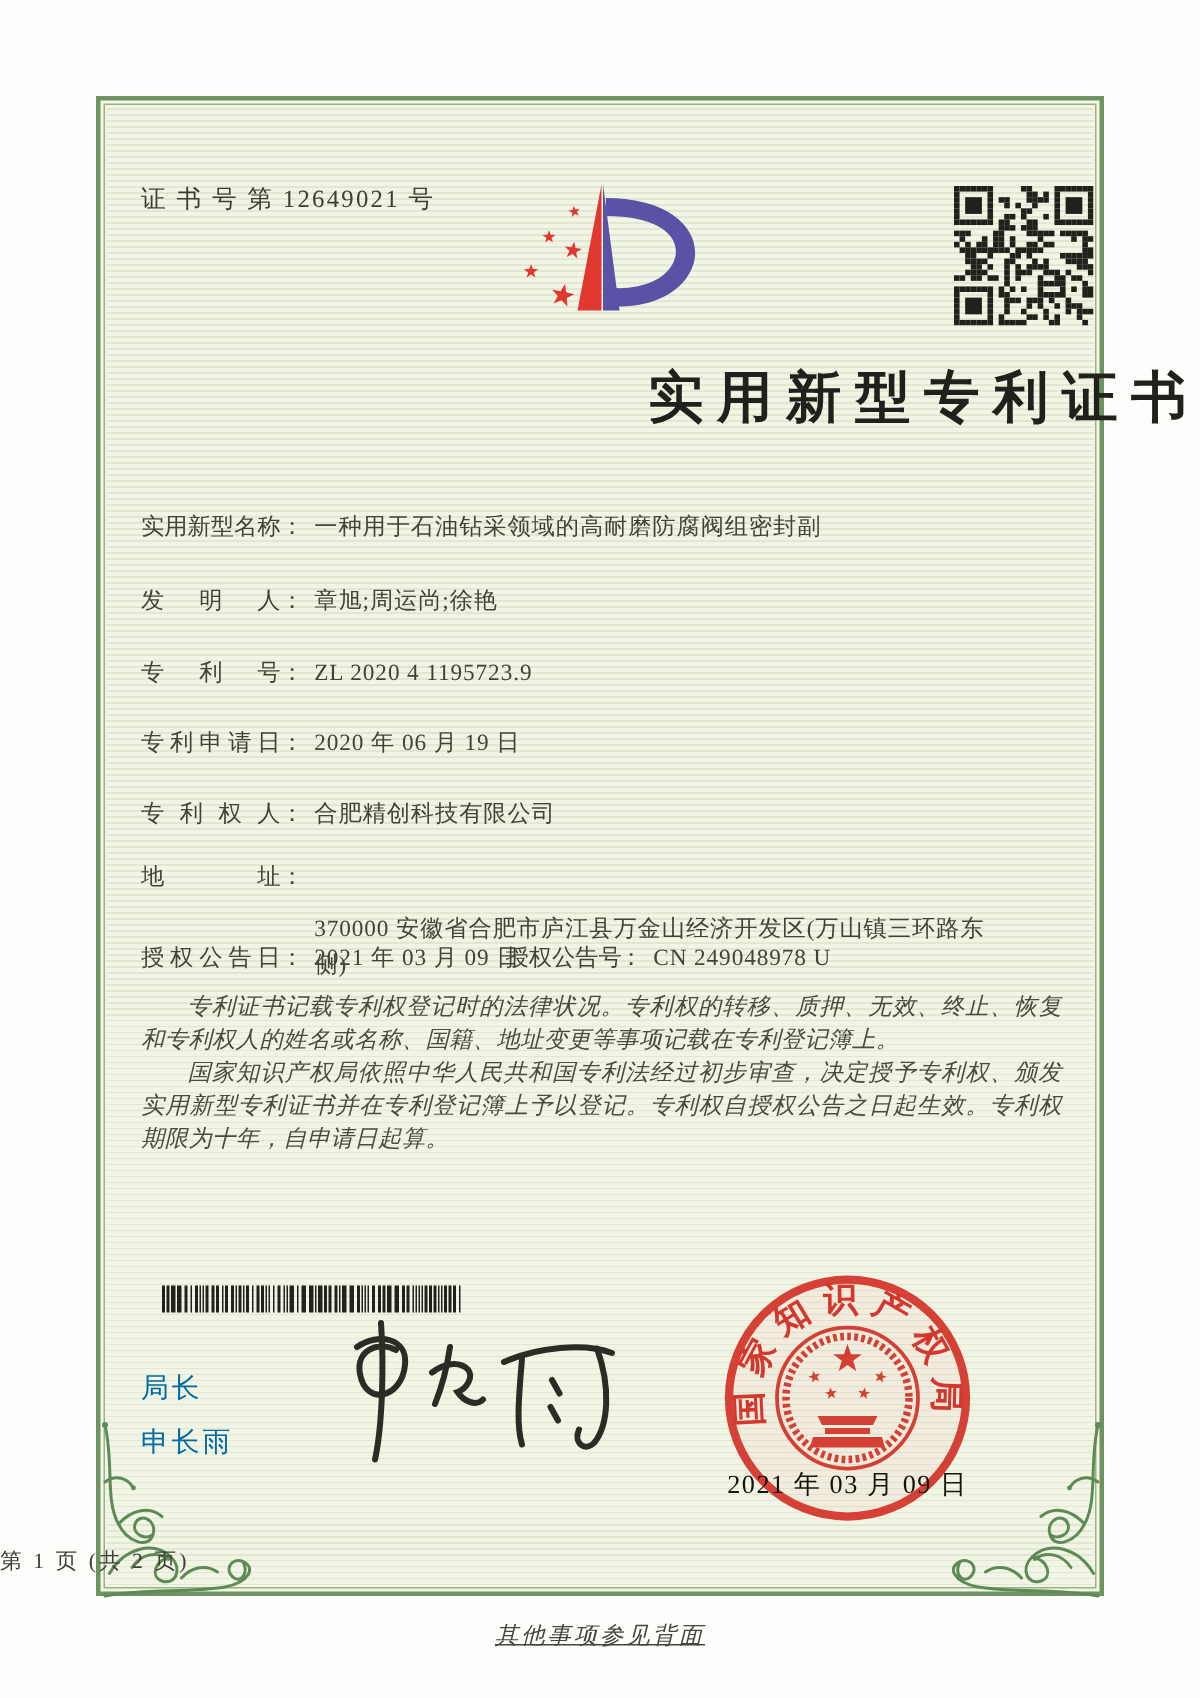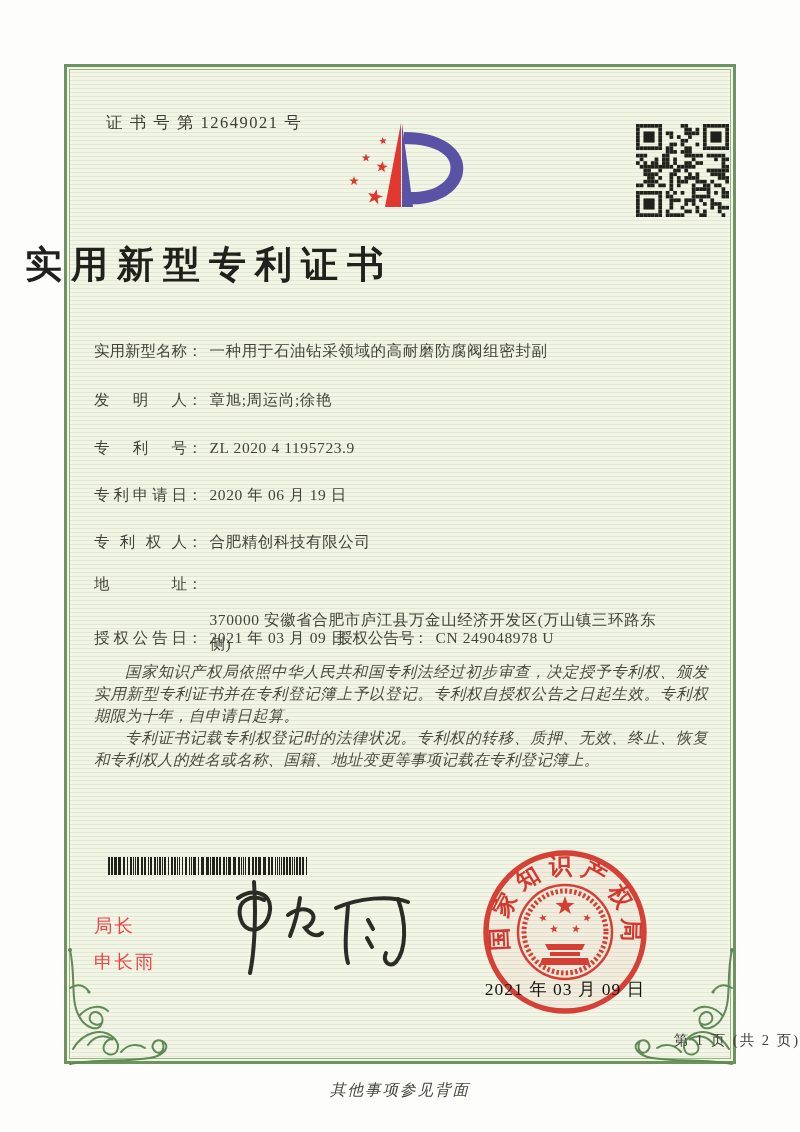--- a/index.html
+++ b/index.html
@@ -18,59 +18,59 @@
   }
   .frame::before {
     content:""; position:absolute; inset:2px; border:1px solid #98b383;
   }
   .frame::after {
     content:""; position:absolute; inset:4px;
     background:repeating-linear-gradient(0deg,
       rgba(158,181,126,0.20) 0 1px, rgba(255,255,255,0) 1px 4px);
   }
 
-  .cert-no { left:94px; top:112px; font-size:16.5px; letter-spacing:1.5px; color:#3d3d35;margin-left:12px; }
+  .cert-no { left:94px; top:122px; font-size:16.5px; letter-spacing:1.5px; color:#3d3d35; }
 
   .title {
-    left:16px; right:0; top:240px; text-align:left;
+    left:16px; right:0; top:240px; text-align:right;
     font-size:37px; font-weight:bold; letter-spacing:9px; text-indent:9px;
     color:#20201d;
   }
 
   .field-row { position:absolute; left:94px; font-size:15.5px; color:#42423a; white-space:nowrap; }
   .jchars { display:inline-flex; justify-content:space-between; width:93px; vertical-align:top; }
   .jchars.w76 { width:76px; }
   .colon { margin-right:7px; }
   .fvalue { letter-spacing:0.6px;margin-top:34px; }
   .fvalue.addr { display:inline-block; width:452px; vertical-align:top;
                  line-height:24px; white-space:normal; }
   .pair2 { position:absolute; left:243px; top:0; }
 
   .paras { position:absolute; left:94px; width:614px; top:661px; }
   .paras p { margin:0; font-size:15.5px; line-height:22px; text-align:justify;
              text-indent:2em; font-style:italic; color:#4a4a3e; letter-spacing:0.3px; }
 
-  .exec { position:absolute; left:94px; top:908px; font-size:18.5px; line-height:36px; color:#ef4444; }
+  .exec { position:absolute; left:94px; top:908px; font-size:18.5px; line-height:36px; color:#0369a1; }
   .exec div { letter-spacing:2px; }
 
   .seal-svg   { position:absolute; left:475px; top:842px; }
   .seal-date  { position:absolute; left:470px; width:190px; top:977px; text-align:center;
                 font-size:17.5px; color:#14140f; letter-spacing:1px; z-index:5; }
 
   .sig-svg    { position:absolute; left:195px; top:870px; }
   .logo-svg   { position:absolute; left:345px; top:113px; }
   .qr-svg     { position:absolute; left:636px; top:124px; }
   .bar-svg    { position:absolute; left:108px; top:856px; }
 
   .flourish   { position:absolute; top:948px; }
   .fl-left    { left:66px; }
   .fl-right   { left:614px; transform:scaleX(-1); }
 
-  .page-info { left:0; right:0; top:1031px; text-align:right; font-size:14.5px; color:#3e3e36; letter-spacing:2px; }
-  .back-note { left:0; right:0; top:1080px; text-align:center; font-size:15.5px; font-style:italic; color:#45453c; letter-spacing:2px; }
+  .page-info { left:0; right:0; top:1031px; text-align:left; font-size:14.5px; color:#3e3e36; letter-spacing:2px; }
+  .back-note { left:0; right:0; top:1080px; text-align:center; font-size:15.5px; font-style:italic; color:#45453c; letter-spacing:2px;text-decoration:underline; }
 </style>
 </head>
 <body>
 
 <div class="frame"></div>
 
 <svg class="flourish fl-left" width="122" height="118" viewBox="0 0 122 118">
   <g stroke="#5e8a55" fill="none" stroke-width="2" stroke-linecap="round">
     <path d="M4,2 C10,28 4,52 13,68 C19,80 33,85 36,75 C39,65 27,60 24,68 C22,75 31,79 36,75"></path>
     <path d="M4,116 C30,111 60,114 84,110 C100,107 105,97 96,93 C88,90 83,99 90,104 C95,107 100,101 96,93"></path>
@@ -460,22 +460,22 @@
         <span>授</span>
         <span>权</span>
         <span>公</span>
         <span>告</span>
         <span>号</span>
       </span><span class="colon">：</span><span class="fvalue">CN 249048978 U</span>
   </span>
 </div>
 
 <div class="paras">
+  <p>专利证书记载专利权登记时的法律状况。专利权的转移、质押、无效、终止、恢复和专利权人的姓名或名称、国籍、地址变更等事项记载在专利登记簿上。</p>
   <p>国家知识产权局依照中华人民共和国专利法经过初步审查，决定授予专利权、颁发实用新型专利证书并在专利登记簿上予以登记。专利权自授权公告之日起生效。专利权期限为十年，自申请日起算。</p>
-  <p>专利证书记载专利权登记时的法律状况。专利权的转移、质押、无效、终止、恢复和专利权人的姓名或名称、国籍、地址变更等事项记载在专利登记簿上。</p>
 </div>
 
 <svg id="barcode" class="bar-svg" width="204" height="20" viewBox="0 0 204 20">
     <rect x="0" y="1" width="2" height="18" fill="#22221d"></rect>
     <rect x="3" y="1" width="2" height="18" fill="#22221d"></rect>
     <rect x="6" y="1" width="3" height="18" fill="#22221d"></rect>
     <rect x="10" y="1" width="3" height="18" fill="#22221d"></rect>
     <rect x="15" y="1" width="2" height="18" fill="#22221d"></rect>
     <rect x="19" y="1" width="1" height="18" fill="#22221d"></rect>
     <rect x="22" y="1" width="2" height="18" fill="#22221d"></rect>

